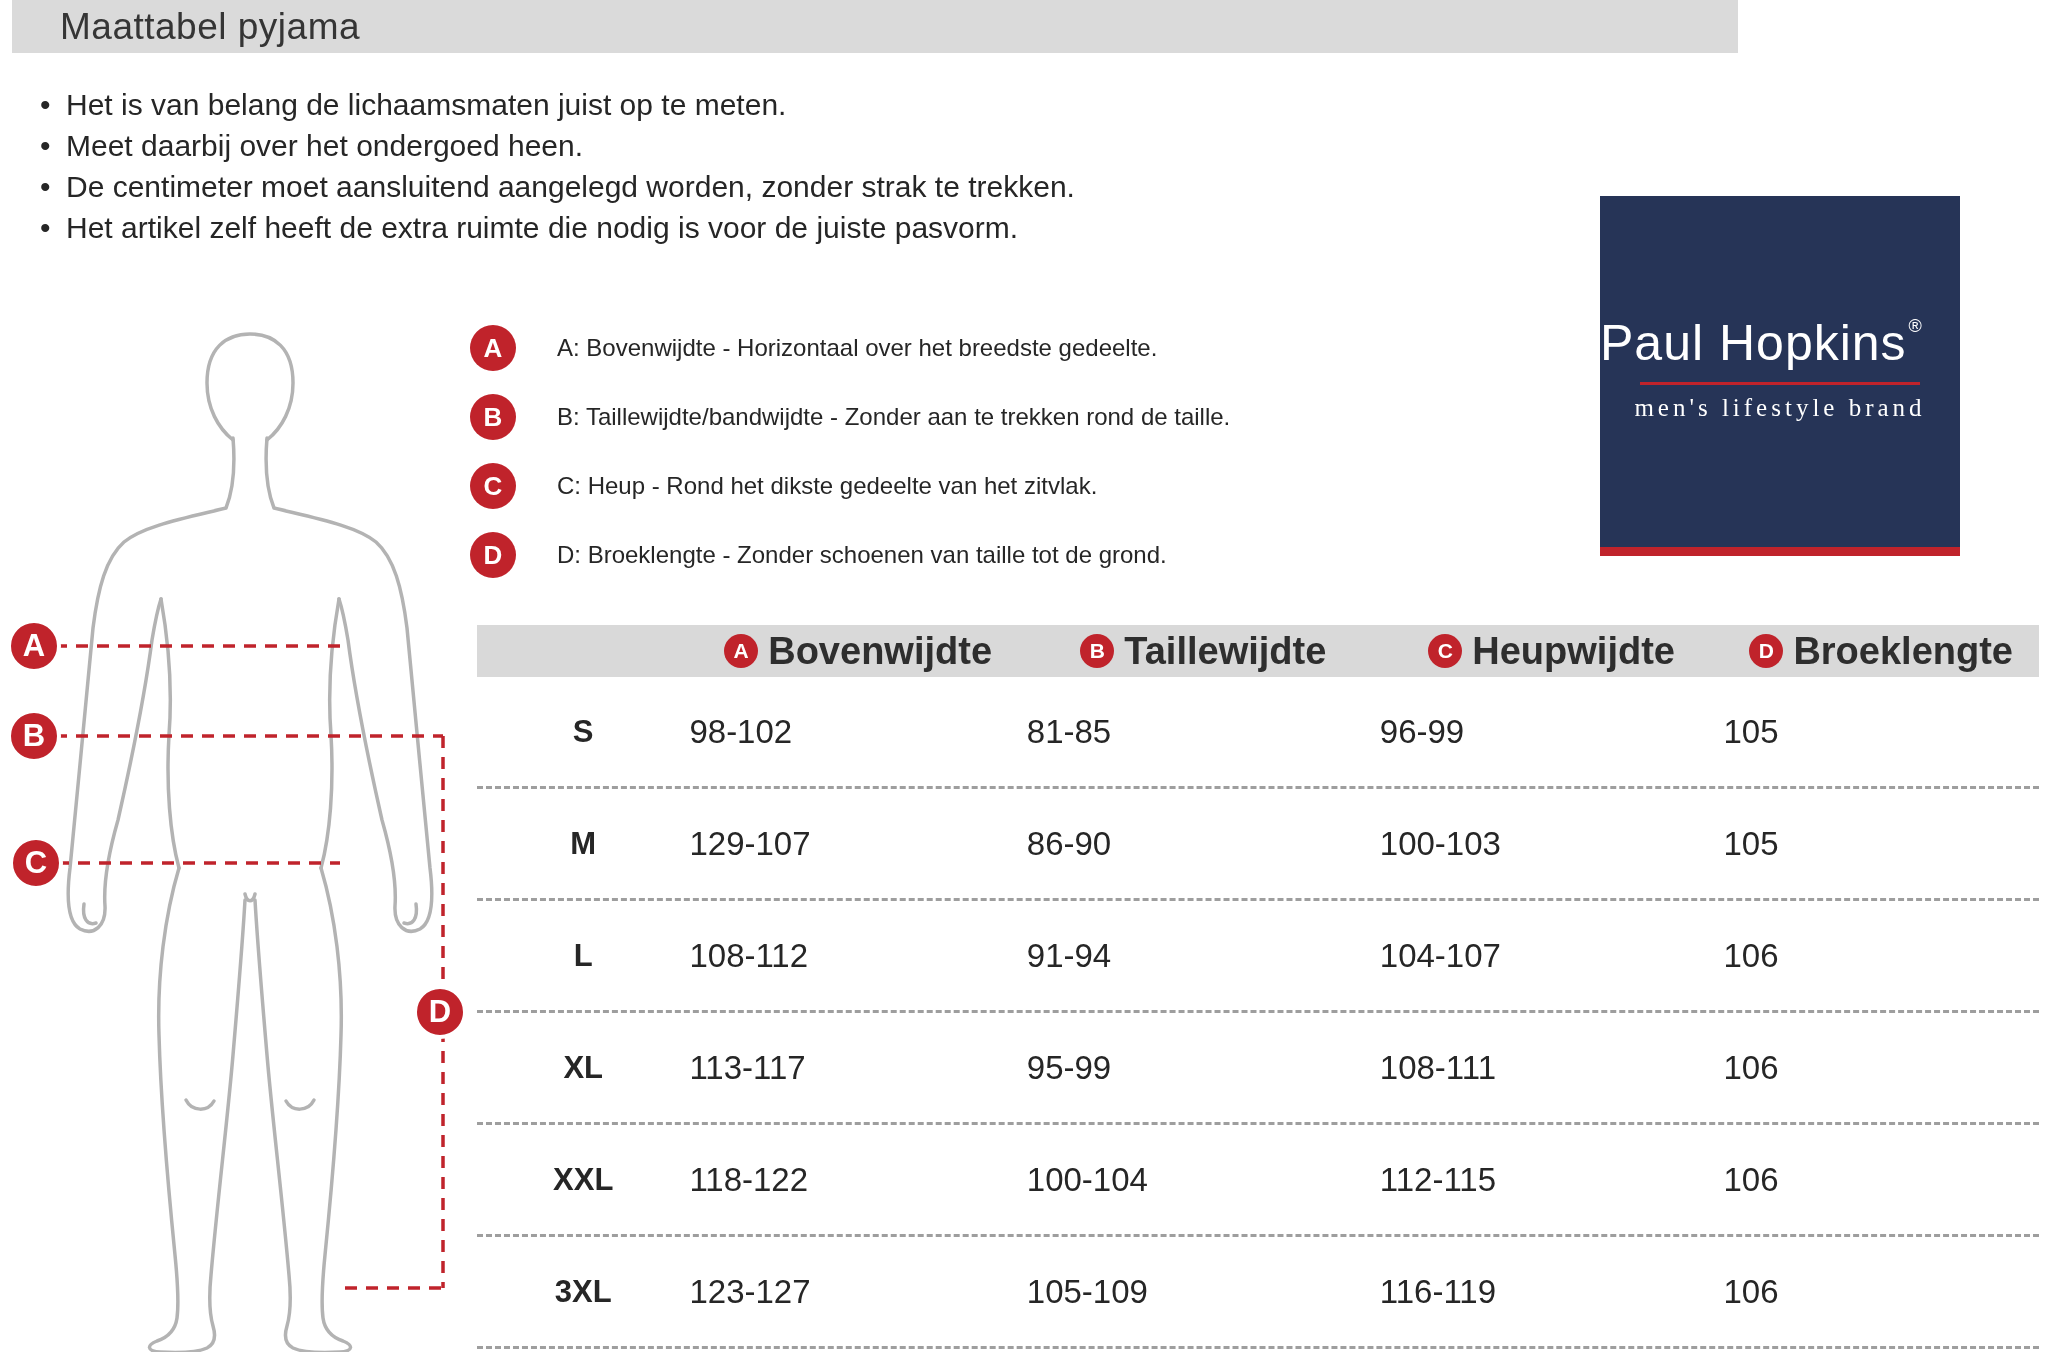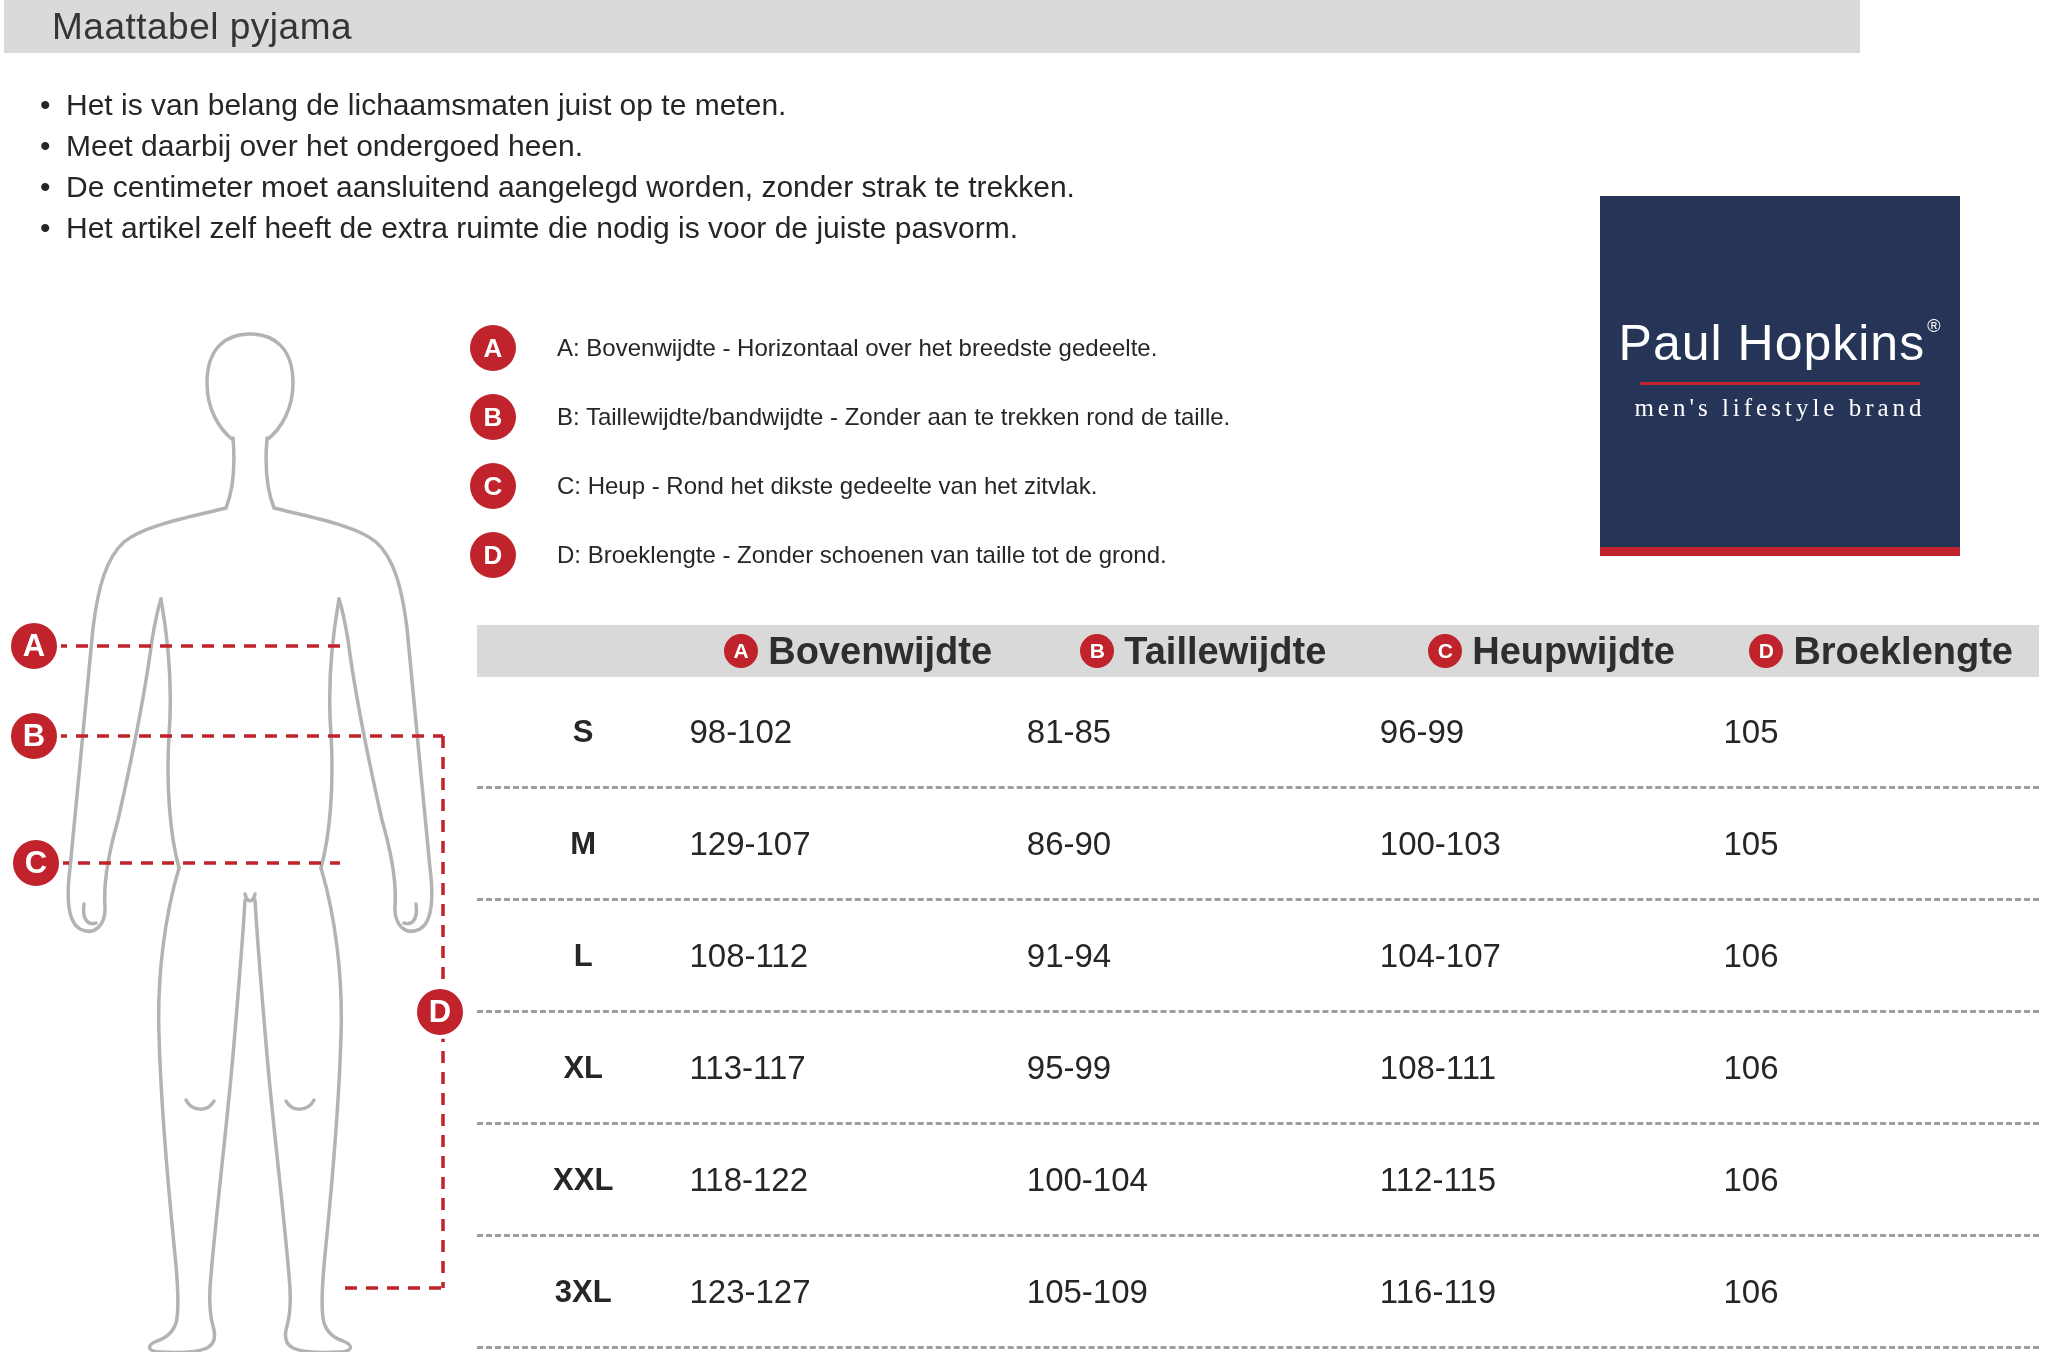--- a/index.html
+++ b/index.html
@@ -3,21 +3,21 @@
 <meta charset="utf-8">
 <style>
   * { margin:0; padding:0; box-sizing:border-box; }
   html,body { background:#fff; }
   body {
     position:relative; width:2048px; height:1352px; overflow:hidden;
     font-family:"Liberation Sans", sans-serif; color:#2b2b2b;
   }
 
   
-  .title-bar{ position:absolute; left:4px; top:0; width:1856px; height:53px;
+  .title-bar{ position:absolute; left:12px; top:0; width:1726px; height:53px;
     background:#dadada; display:flex; align-items:center; }
   .title-bar .page-title{ margin-left:48px; font-size:37px; color:#353535; letter-spacing:.5px; }
 
   
   .instructions{ position:absolute; left:40px; top:88px; }
   .instruction-item{ display:flex; align-items:baseline; height:41px; font-size:30px; color:#262626; }
   .instruction-item .bullet-dot{ width:26px; font-size:30px; color:#262626; }
 
   
   .figure-svg{ position:absolute; left:0; top:0; width:2048px; height:1352px; }
@@ -32,21 +32,21 @@
   .legend{ position:absolute; left:470px; top:322px; }
   .legend-item{ display:flex; align-items:center; height:52px; margin-bottom:17px; }
   .legend-letter{ width:46px; height:46px; border-radius:50%; background:#c0232b;
     display:flex; align-items:center; justify-content:center;
     color:#fff; font-weight:bold; font-size:26px; flex:0 0 auto; }
   .legend-text{ margin-left:41px; font-size:24px; color:#262626; }
 
   
   .brand-logo{ position:absolute; left:1600px; top:196px; width:360px; height:360px;
     background:#263457; }
-  .brand-name{ position:absolute; left:0; top:118px; width:100%; text-align:center;
+  .brand-name{ position:absolute; left:0; top:118px; width:100%; 
     color:#fff; font-size:50px; letter-spacing:1px; white-space:nowrap; }
   .brand-name sup{ font-size:18px; vertical-align:28px; margin-left:2px; }
   .brand-divider{ position:absolute; left:40px; right:40px; top:186px; height:3px; background:#c0232b; }
   .brand-tagline{ position:absolute; left:0; top:198px; width:100%; text-align:center;
     color:#fff; font-size:25px; letter-spacing:4px; white-space:nowrap;font-family:Liberation Serif, serif; }
   .brand-stripe{ position:absolute; left:0; bottom:0; width:100%; height:9px; background:#c0232b; }
 
   
   .size-table{ position:absolute; left:477px; top:625px; width:1562px; }
   .table-header{ display:flex; height:52px; background:#d9d9d9; align-items:center; }

